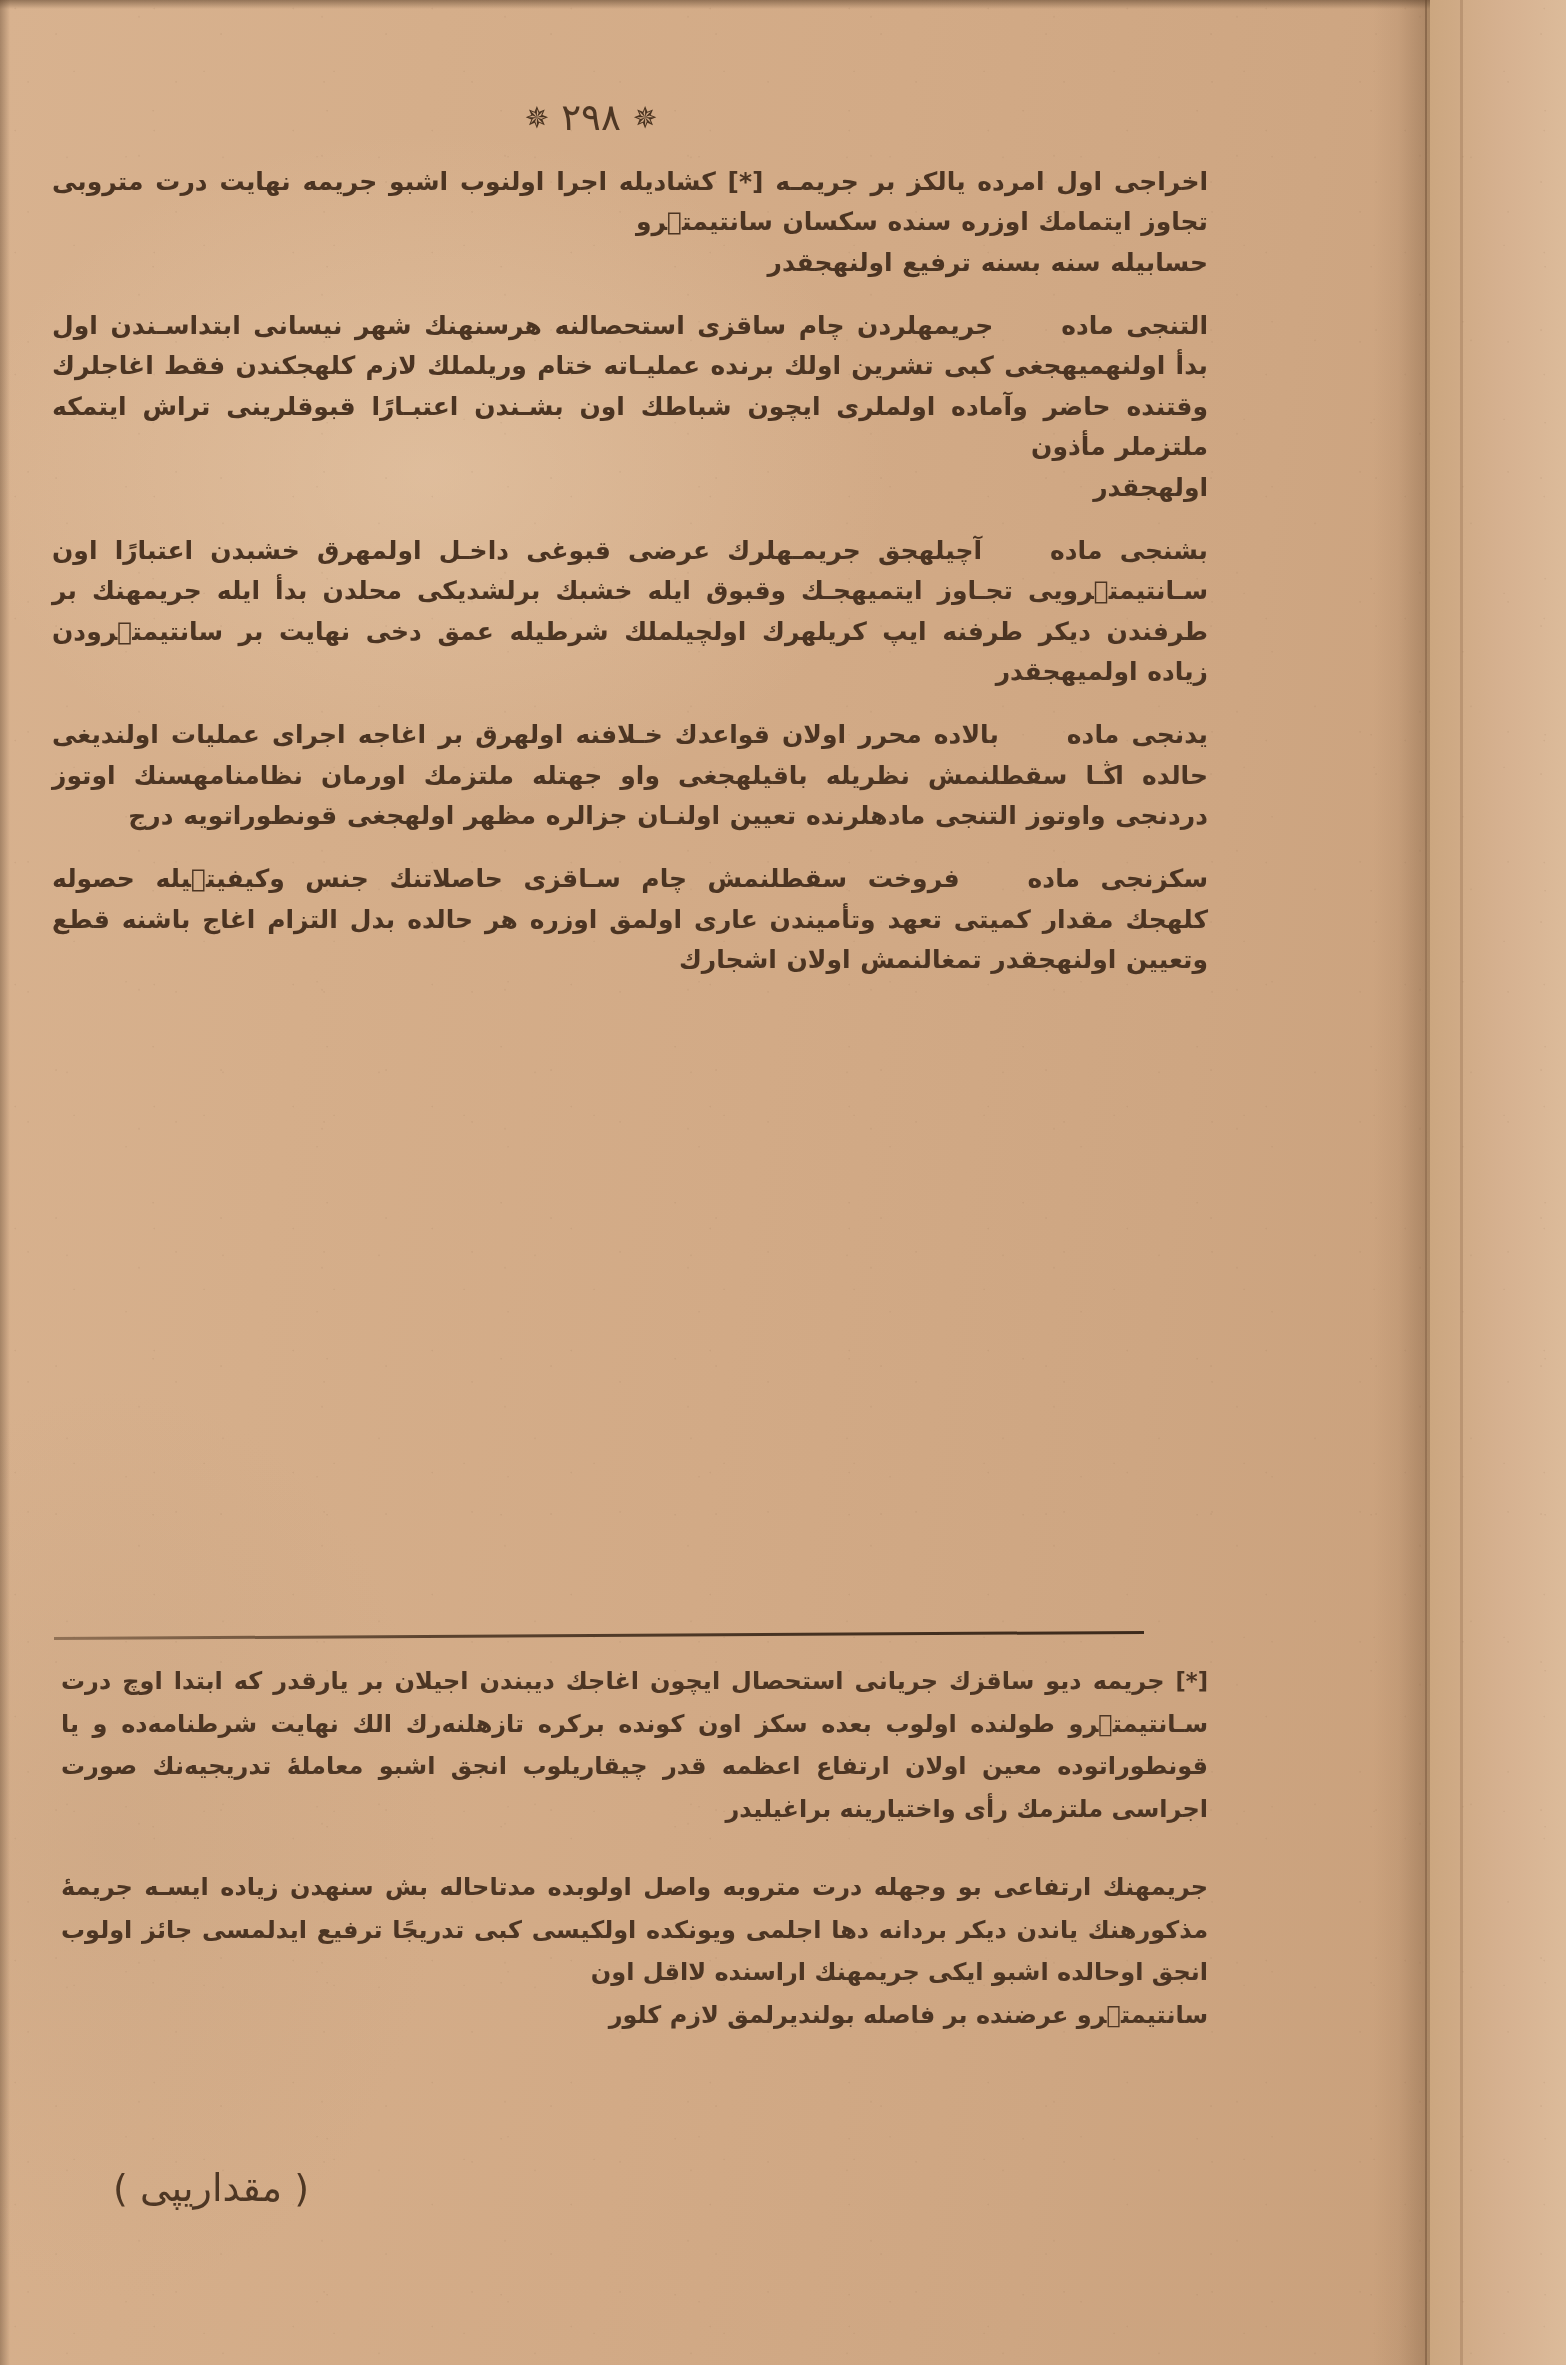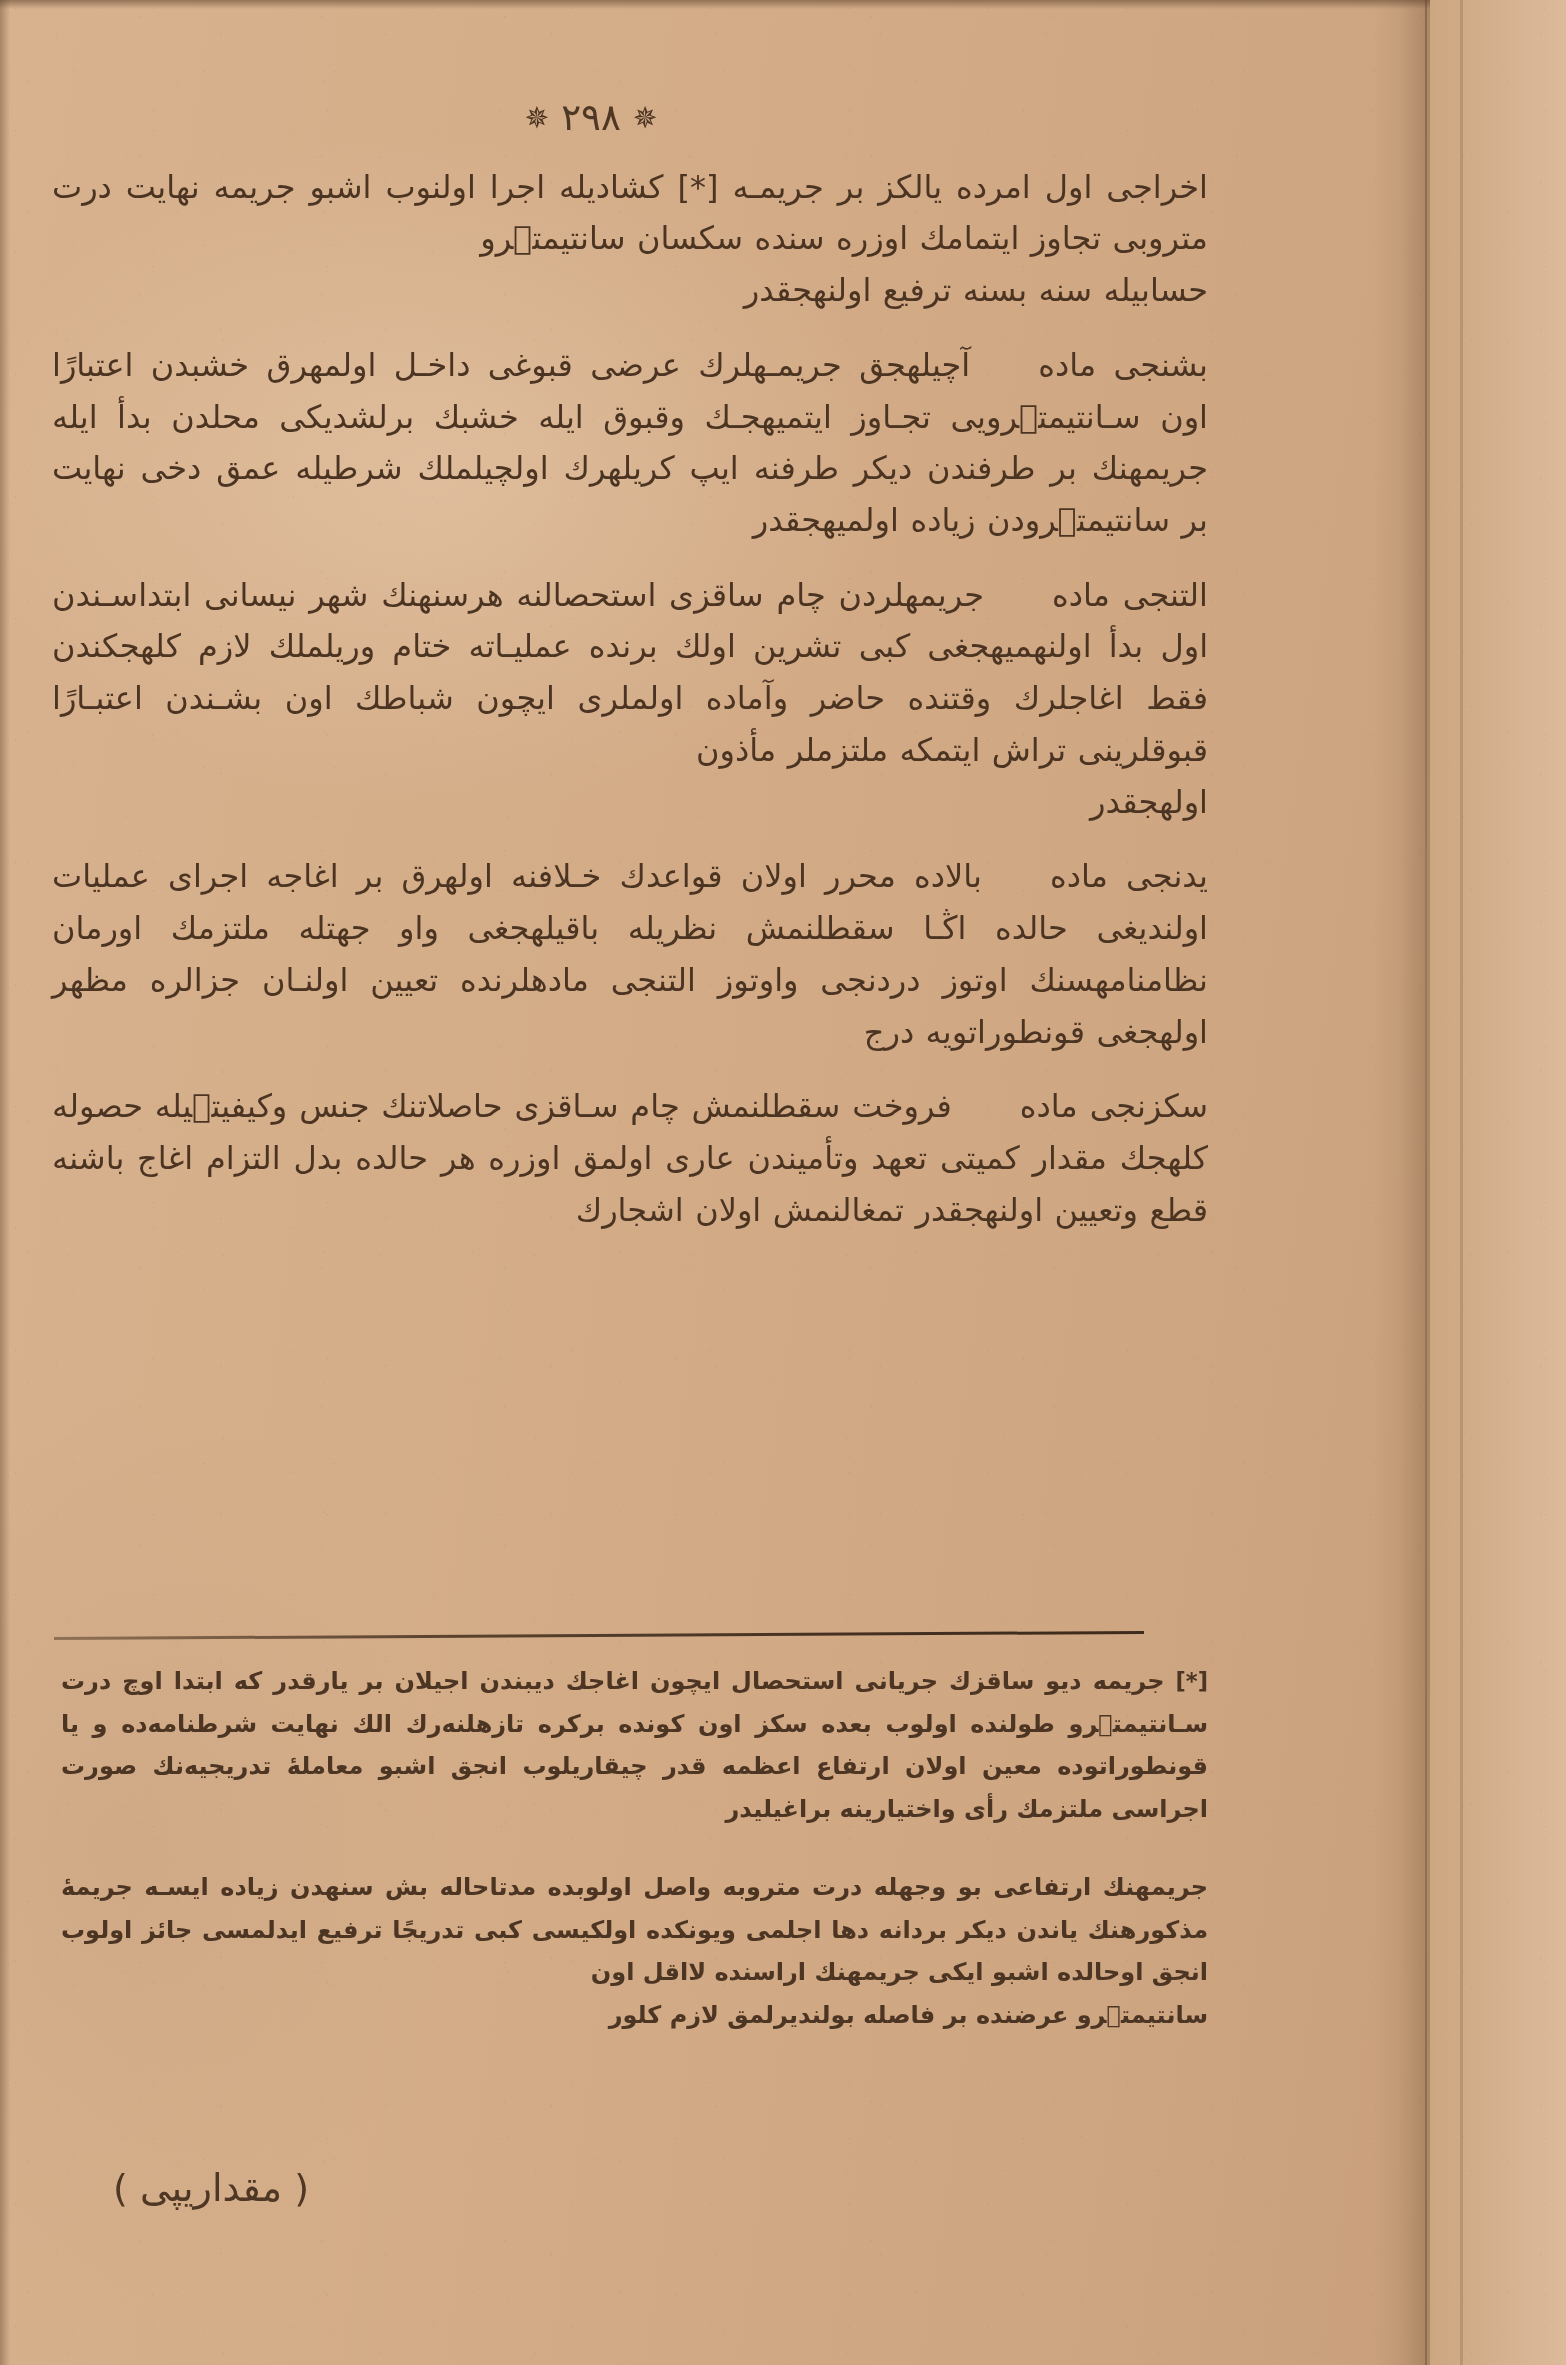--- a/index.html
+++ b/index.html
@@ -140,26 +140,27 @@
   .folio .orn.flip { transform: translateY(-1.7px) scaleX(-1); }
   .folio .num {
     display: inline-block;
     font-size: 37px;
     letter-spacing: 3.5px;
   }
 
   p.body-line,
   .para {
     margin: 0;
-    font-size: 32px;
+    font-size: 25px;
     line-height: 1.62;
     text-align: justify;
     text-justify: inter-word;
     word-spacing: 0.04em;
     color: #4b3422;
+    font-weight: bold;
   }
 
   .para { margin-bottom: 22.6px; }
   .para.tight { margin-bottom: 8.7px; }
 
   .para .lead {
     letter-spacing: 0.4px;
   }
   .para .gap {
     display: inline-block;
@@ -240,32 +241,32 @@
       <span class="orn">✵</span><span class="num">٢٩٨</span><span class="orn flip">✵</span>
     </div>
 
     <div class="para">
       <span>اخراجی اول امرده یالکز بر جریمـه [*] كشاديله اجرا اولنوب اشبو</span>
       <span>جریمه نهایت درت متروبی تجاوز ایتمامك اوزره سنده سكسان سانتیمتٖرو</span>
       <span class="lastline">حسابیله سنه بسنه ترفیع اولنهجقدر</span>
     </div>
 
     <div class="para">
-      <span class="lead">بشنجی ماده</span><span class="gap"></span><span>آچیلهجق جریمـهلرك عرضی قبوغی داخـل اولمهرق</span>
-      <span>خشبدن اعتبارًا اون سـانتیمتٖرویی تجـاوز ایتمیهجـك وقبوق ایله خشبك</span>
-      <span>برلشديكی محلدن بدأ ایله جریمهنك بر طرفندن دیكر طرفنه ایپ كریلهرك</span>
-      <span>اولچیلملك شرطیله عمق دخی نهایت بر سانتیمتٖرودن زیاده اولمیهجقدر</span>
-    </div>
-
-    <div class="para">
       <span class="lead">التنجی ماده</span><span class="gap"></span><span>جریمهلردن چام ساقزی استحصالنه هرسنهنك شهر نیسانی</span>
       <span>ابتداسـندن اول بدأ اولنهمیهجغی كبی تشرین اولك برنده عملیـاته ختام</span>
       <span>وریلملك لازم كلهجكندن فقط اغاجلرك وقتنده حاضر وآماده اولملری ایچون</span>
       <span>شباطك اون بشـندن اعتبـارًا قبوقلرینی تراش ایتمكه ملتزملر مأذون</span>
       <span class="lastline">اولهجقدر</span>
+    </div>
+
+    <div class="para">
+      <span class="lead">بشنجی ماده</span><span class="gap"></span><span>آچیلهجق جریمـهلرك عرضی قبوغی داخـل اولمهرق</span>
+      <span>خشبدن اعتبارًا اون سـانتیمتٖرویی تجـاوز ایتمیهجـك وقبوق ایله خشبك</span>
+      <span>برلشديكی محلدن بدأ ایله جریمهنك بر طرفندن دیكر طرفنه ایپ كریلهرك</span>
+      <span>اولچیلملك شرطیله عمق دخی نهایت بر سانتیمتٖرودن زیاده اولمیهجقدر</span>
     </div>
 
     <div class="para">
       <span class="lead">یدنجی ماده</span><span class="gap"></span><span>بالاده محرر اولان قواعدك خـلافنه اولهرق بر اغاجه</span>
       <span>اجرای عملیات اولنديغی حالده اڭـا سقطلنمش نظریله باقیلهجغی</span>
       <span>واو جهتله ملتزمك اورمان نظامنامهسنك اوتوز دردنجی واوتوز التنجی</span>
       <span>مادهلرنده تعيين اولنـان جزالره مظهر اولهجغی قونطوراتویه درج</span>
     </div>
 
     <div class="para tight">

